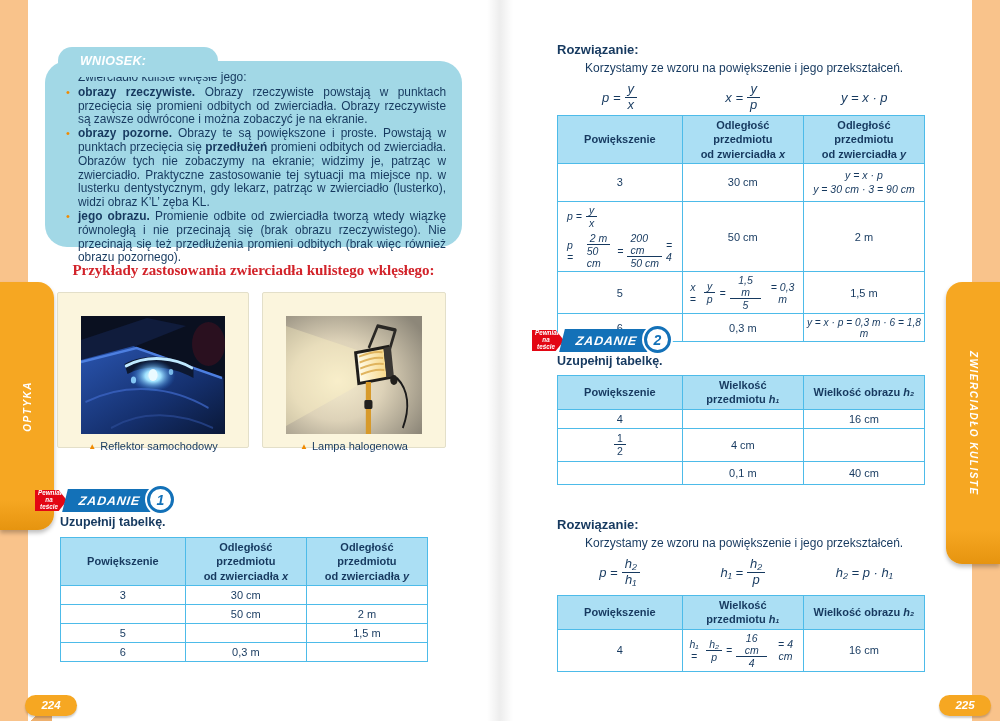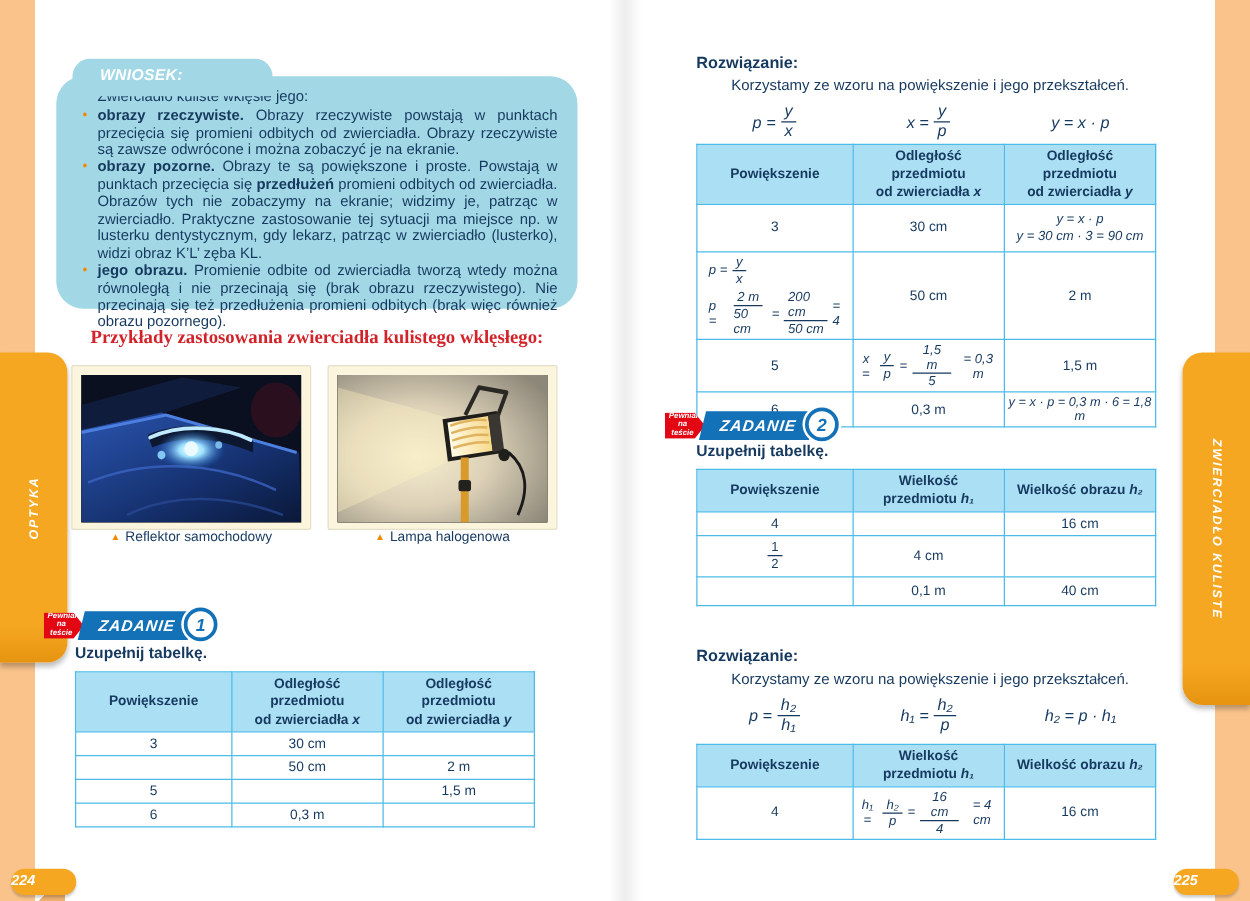--- a/index.html
+++ b/index.html
@@ -27,21 +27,21 @@
   .side-tab{position:absolute;width:54px;background:linear-gradient(#f6a722 0 88%,#e6940f);
             display:flex;align-items:center;justify-content:center;
             box-shadow:0 3px 4px rgba(0,0,0,.25);}
   .side-tab.left{left:0;top:282px;height:248px;border-radius:0 16px 16px 0;}
   .side-tab.right{right:0;top:282px;height:282px;border-radius:16px 0 0 16px;}
   .vtext{color:#fff;font-weight:bold;font-style:italic;font-size:10px;letter-spacing:1.5px;
          writing-mode:vertical-rl;white-space:nowrap;}
   .side-tab.left .vtext{transform:rotate(180deg);}
   .page-pill{position:absolute;bottom:5px;width:52px;height:21px;border-radius:11px;
              background:var(--orange);color:#fff;font-weight:bold;font-style:italic;
-             font-size:11.5px;text-align:left;line-height:21px;box-shadow:0 2px 2px rgba(0,0,0,.2);}
+             font-size:11.5px;text-align:center;line-height:21px;box-shadow:0 2px 2px rgba(0,0,0,.2);margin-left:16px;}
   .page-pill.left{left:9px;} .page-pill.right{right:9px;}
   .gutter{position:absolute;left:487px;top:0;bottom:0;width:26px;
           background:linear-gradient(90deg,rgba(0,0,0,0),rgba(0,0,0,.07) 50%,rgba(0,0,0,0));}
 
   
   .wniosek-box{position:absolute;left:45px;top:61px;width:417px;height:186px;
                background:var(--box-blue);border-radius:22px;padding:10px 16px 24px 21px;}
   .wniosek-tab{position:absolute;left:13px;top:-14px;width:160px;height:30px;
                background:var(--box-blue);border-radius:14px 14px 0 0;
                padding:4px 0 0 22px;}
@@ -50,22 +50,22 @@
   .wniosek-body .intro{padding-left:12px;margin-bottom:1px;}
   .bullet{position:relative;padding-left:12px;}
   .bullet .dot{position:absolute;left:0;top:0;color:#f18a00;font-size:11px;}
   .bullet b{font-weight:bold;}
 
   .examples-heading{position:absolute;left:45px;top:262px;width:417px;text-align:center;
                     color:var(--red);font-family:"Liberation Serif","DejaVu Serif",serif;
                     font-weight:bold;font-size:15px;}
 
   
-  .photo-card{position:absolute;top:292px;height:132px;background:var(--cream);
-              border:1px solid #e3dfc9;border-radius:2px;padding:7px;}
+  .photo-card{position:absolute;top:292px;height:156px;background:var(--cream);
+              border:1px solid #e3dfc9;border-radius:2px;padding:23px;}
   .photo-card.c1{left:57px;width:192px;}
   .photo-card.c2{left:262px;width:184px;}
   .photo-frame{width:100%;height:118px;background:#111;overflow:hidden;}
   .photo-frame svg{display:block;width:100%;height:100%;}
   .caption{margin-top:6px;text-align:center;font-size:11px;color:var(--navy);}
   .caption .tri{color:#f08a00;font-size:8px;vertical-align:1px;margin-right:4px;}
 
   
   .task-head{position:absolute;height:26px;}
   .tag{position:absolute;left:0;top:2px;width:32px;height:21px;background:var(--tag-red);
@@ -132,21 +132,21 @@
     </div>
     <div class="wniosek-body">
       <p class="intro">Zwierciadło kuliste wklęsłe jego:</p>
       <p class="bullet">
         <span class="dot">•</span><b>obrazy rzeczywiste.</b><span> Obrazy rzeczywiste powstają w punktach przecięcia się promieni odbitych od zwierciadła. Obrazy rzeczywiste są zawsze odwrócone i można zobaczyć je na ekranie.</span>
       </p>
       <p class="bullet">
         <span class="dot">•</span><b>obrazy pozorne.</b><span> Obrazy te są powiększone i proste. Powstają w punktach przecięcia się </span><b>przedłużeń</b><span> promieni odbitych od zwierciadła. Obrazów tych nie zobaczymy na ekranie; widzimy je, patrząc w zwierciadło. Praktyczne zastosowanie tej sytuacji ma miejsce np. w lusterku dentystycznym, gdy lekarz, patrząc w zwierciadło (lusterko), widzi obraz K’L’ zęba KL.</span>
       </p>
       <p class="bullet">
-        <span class="dot">•</span><b>jego obrazu.</b><span> Promienie odbite od zwierciadła tworzą wtedy można równoległą i nie przecinają się (brak obrazu rzeczywistego). Nie przecinają się też przedłużenia promieni odbitych (brak więc również obrazu pozornego).</span>
+        <span class="dot">•</span><b>jego obrazu.</b><span> Promienie odbite od zwierciadła tworzą wtedy wiązkę równoległą i nie przecinają się (brak obrazu rzeczywistego). Nie przecinają się też przedłużenia promieni odbitych (brak więc również obrazu pozornego).</span>
       </p>
     </div>
   </div>
 
   <div class="examples-heading">Przykłady zastosowania zwierciadła kulistego wklęsłego:</div>
 
   <div class="photo-card c1">
     <div class="photo-frame">
       <svg viewBox="0 0 192 118" preserveAspectRatio="none">
         <defs>

